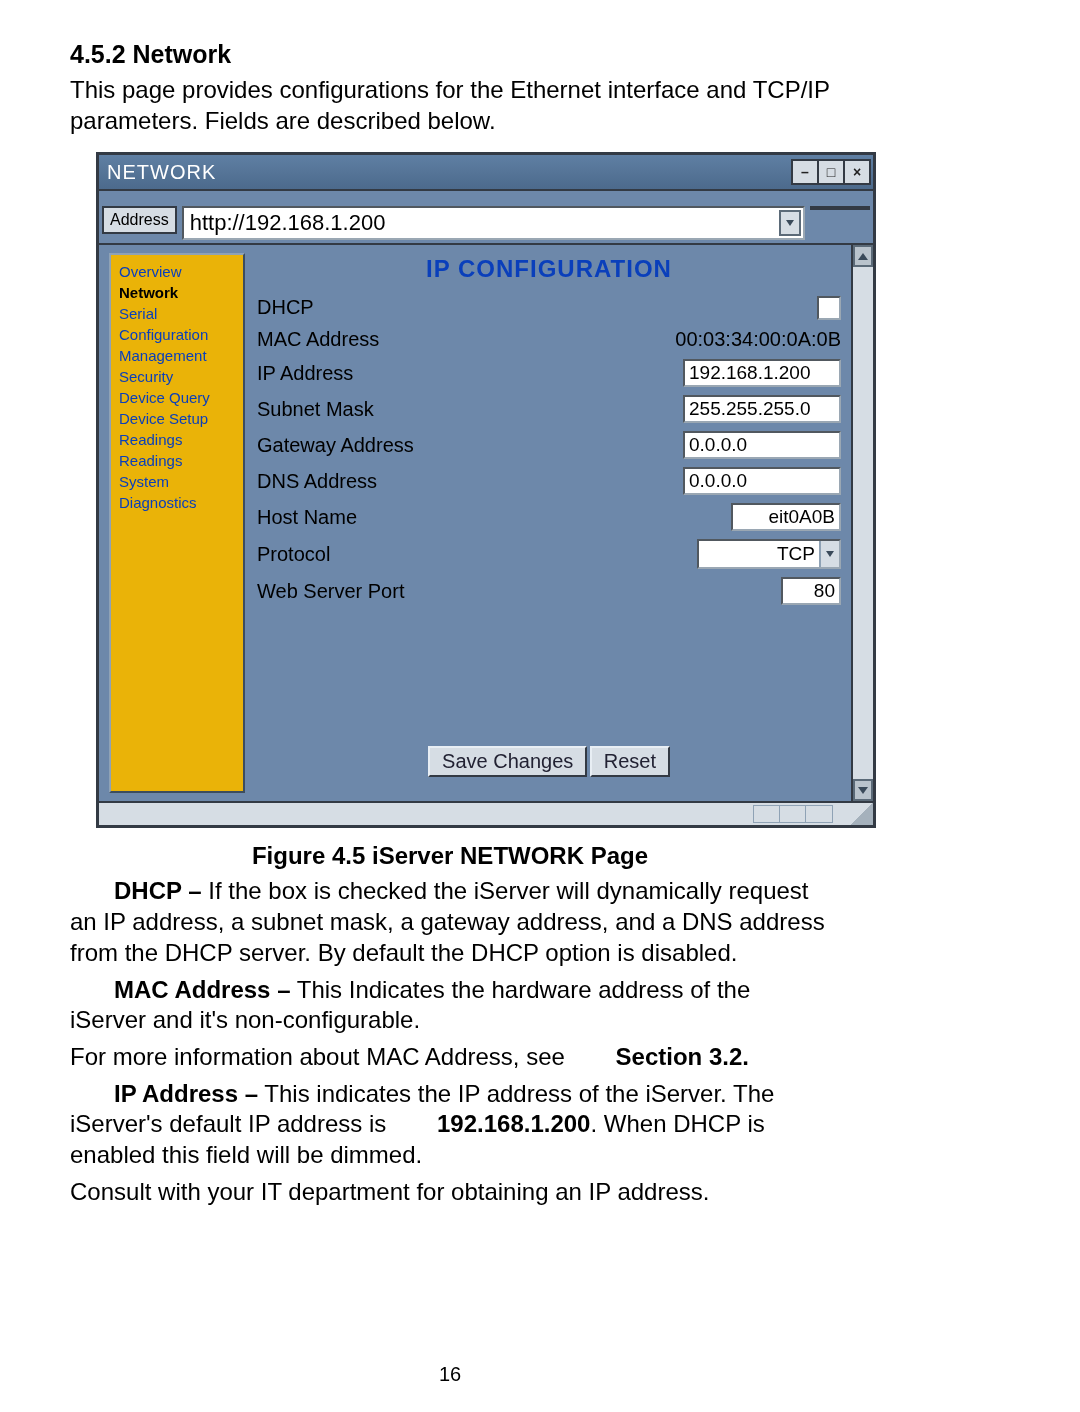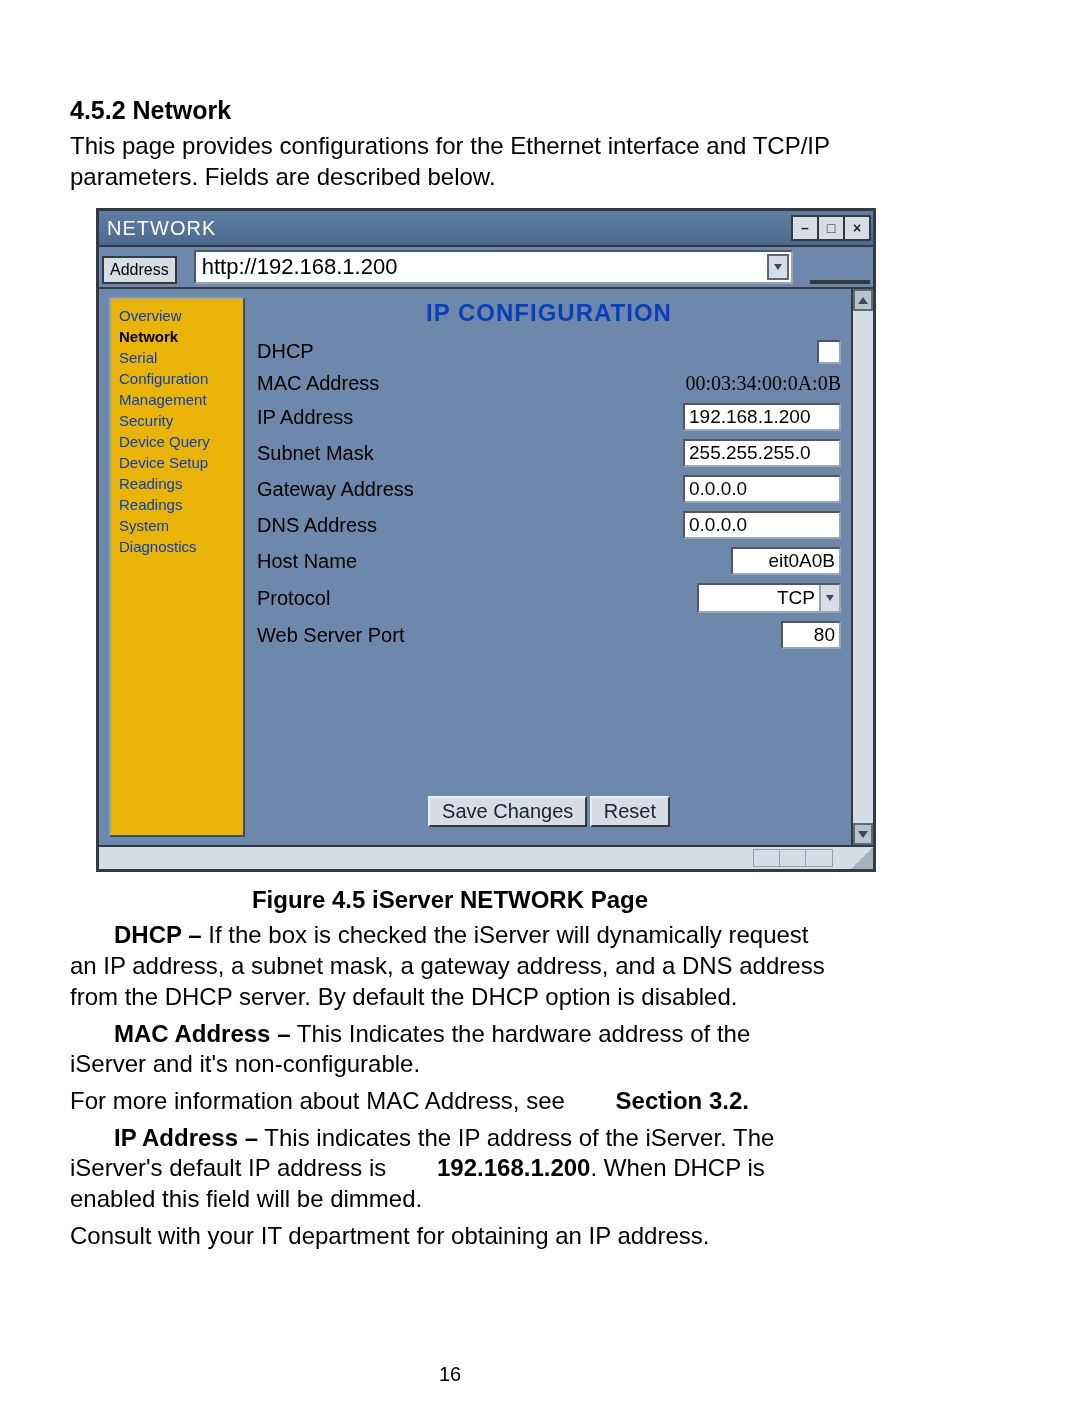--- a/index.html
+++ b/index.html
@@ -7,21 +7,21 @@
     padding: 0;
     background: #ffffff;
     font-family: Arial, Helvetica, sans-serif;
     color: #000;
     width: 1080px;
   }
   .page {
     width: 900px;
     height: 1412px;
     position: relative;
-    padding: 96px 70px 0 70px;
+    padding: 40px 70px 0 70px;
     box-sizing: border-box;
   }
   .heading {
     font-weight: bold;
     font-size: 25px;
     margin-bottom: 6px;
   }
   .body-text {
     font-size: 24px;
     line-height: 1.28;
@@ -68,25 +68,26 @@
   .win-btn {
     width: 24px; height: 22px;
     background: #d6dde4;
     border: 2px solid #333a44;
     margin-left: -2px;
     display: flex; align-items: center; justify-content: center;
     font-size: 14px; font-weight: bold; color: #222;
   }
   .addr-bar {
     display: flex;
-    align-items: flex-end;
+    align-items: flex-start;
     padding: 3px;
-    gap: 17px;
+    gap: 5px;
     background: #6d88aa;
     border-bottom: 2px solid #333a44;
+    margin-top: 12px;
   }
   .addr-label {
     background: #d6dde4;
     border: 2px solid #333a44;
     font-size: 16px;
     padding: 3px 6px;
     display: flex; align-items: center;
   }
   .addr-field {
     flex: 1;
@@ -212,25 +213,25 @@
     align-items:center;
   }
   .select-wrap span{ flex:1; padding:0 4px; font-size:19px; text-align:right;}
   .select-wrap .select-btn{
     width:18px; height:100%; background:#d6dde4; border-left:2px solid #8fa2b5;
     display:flex; align-items:center; justify-content:center;
   }
   .select-wrap .select-btn::after{
     content:""; width:0;height:0;border-left:4px solid transparent;border-right:4px solid transparent;border-top:6px solid #3a4a5a;
   }
-  .value-text { font-size: 20px; font-family: Liberation Serif, serif; }
+  .value-text { font-size: 20px; }
 
   .button-row {
     position:absolute;
-    left:0; right:0; bottom:10px;
+    left:0; right:0; bottom:16px;
     text-align:center;
   }
   .old-btn {
     display:inline-block;
     background:#d6dde4;
     border:2px solid #333a44;
     border-top-color:#e8eef4; border-left-color:#e8eef4;
     color:#223;
     font-size:20px;
     padding:2px 12px;

